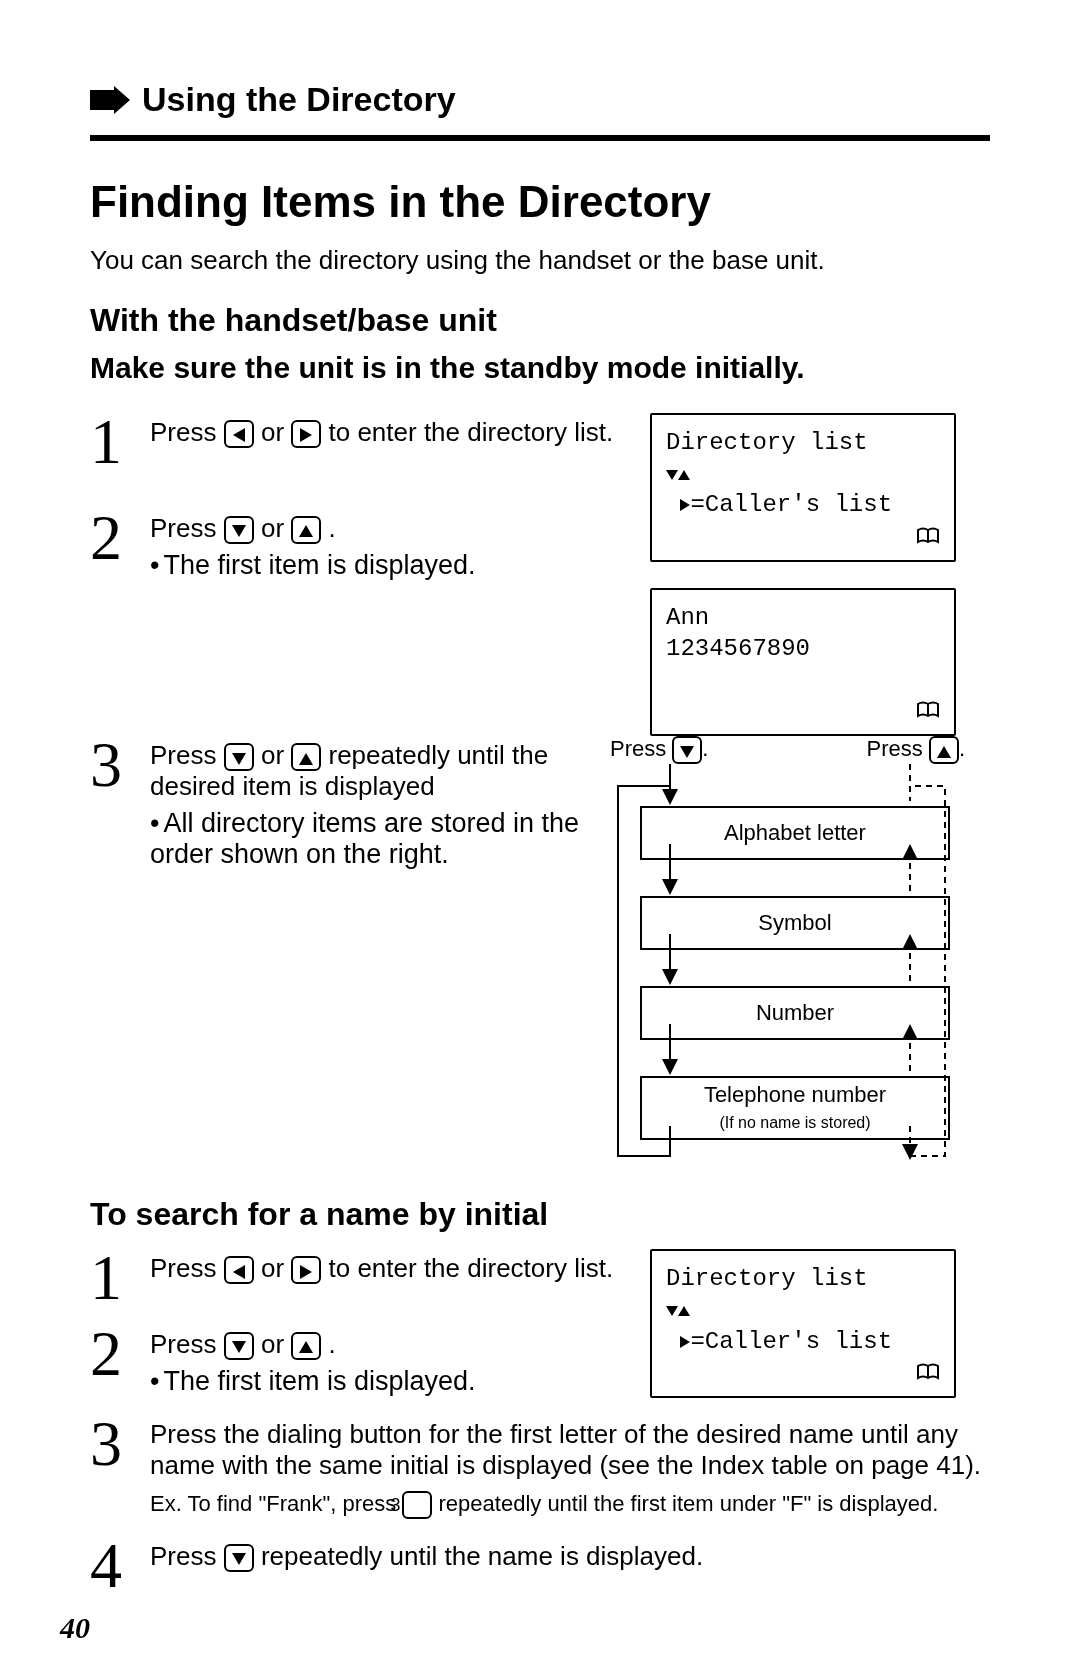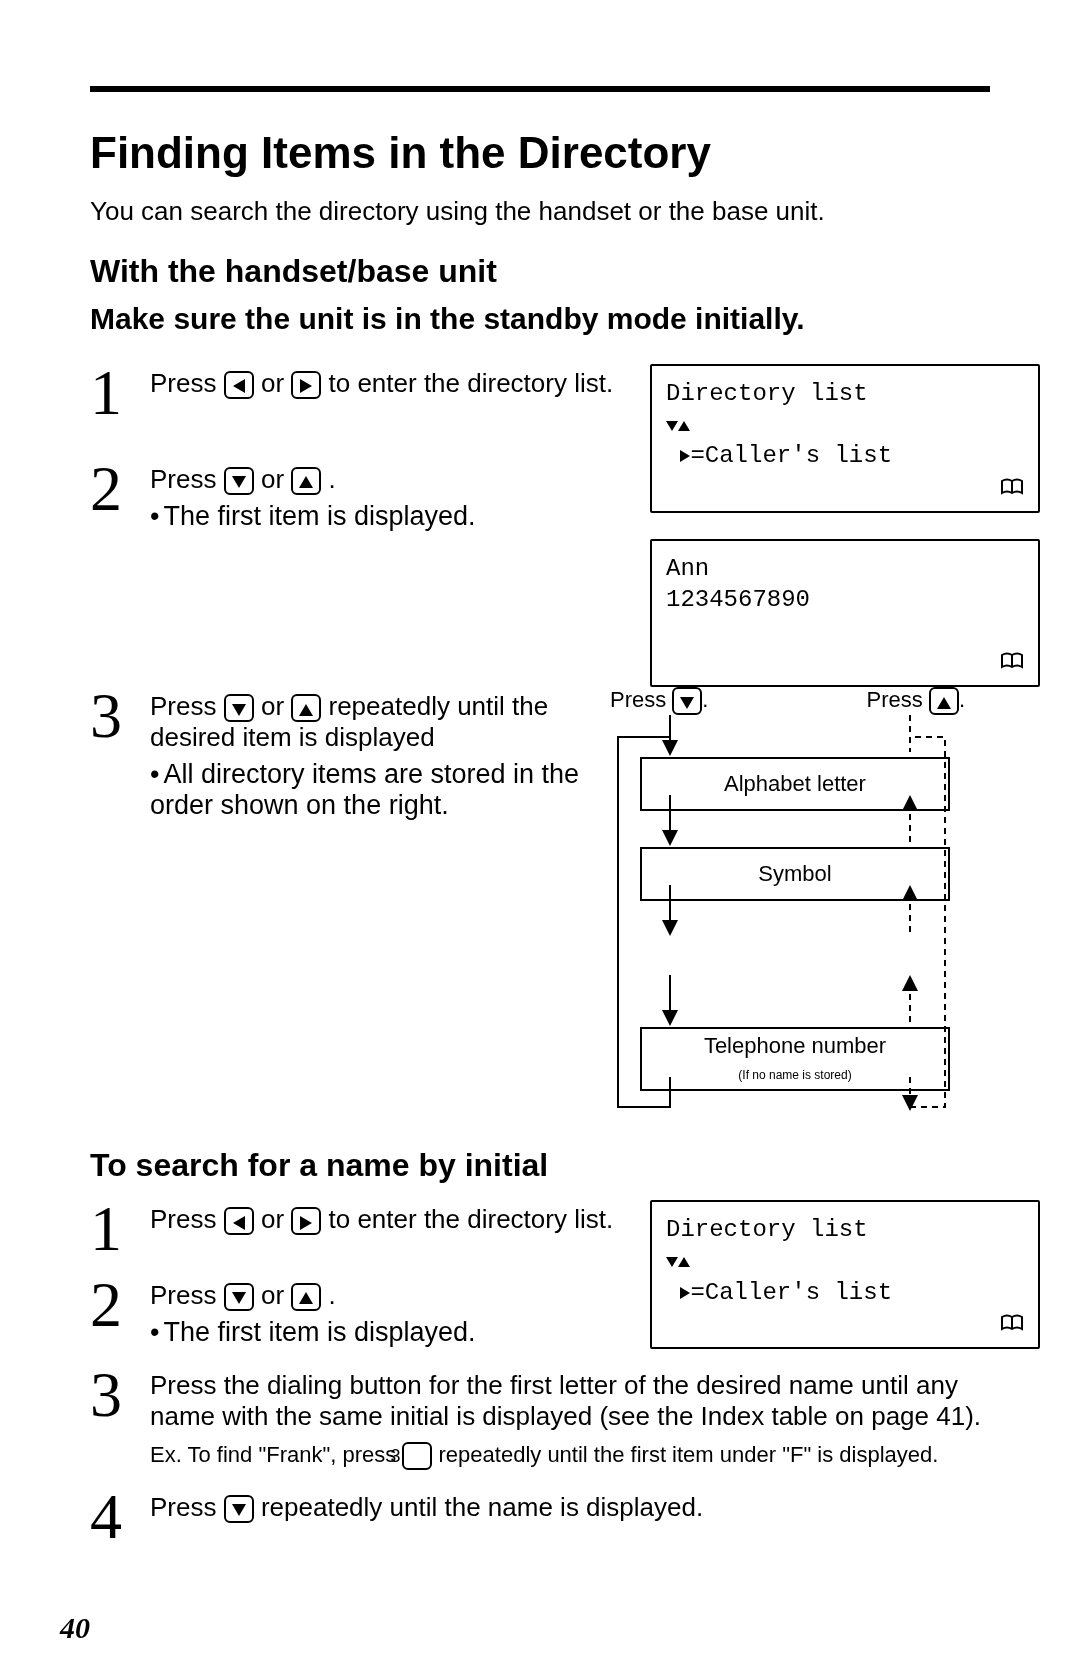--- a/index.html
+++ b/index.html
@@ -116,21 +116,21 @@
   .tri-right { border-top: 7px solid transparent; border-bottom: 7px solid transparent; border-left: 12px solid #000; }
   .tri-up    { border-left: 7px solid transparent; border-right: 7px solid transparent; border-bottom: 12px solid #000; }
   .tri-down  { border-left: 7px solid transparent; border-right: 7px solid transparent; border-top: 12px solid #000; }
   .tri-small-up   { border-left: 6px solid transparent; border-right: 6px solid transparent; border-bottom: 10px solid #000; display:inline-block; }
   .tri-small-down { border-left: 6px solid transparent; border-right: 6px solid transparent; border-top: 10px solid #000; display:inline-block; }
   .tri-small-right{ border-top: 6px solid transparent; border-bottom: 6px solid transparent; border-left: 10px solid #000; display:inline-block; }
 
   .lcd {
     border: 2px solid #000;
     border-radius: 2px;
-    width: 390px;
+    width: 306px;
     padding: 12px 14px 8px 14px;
     font-family: "Courier New", Courier, monospace;
     font-size: 24px;
     box-sizing: border-box;
     background:#fff;
     flex-shrink: 0;
   }
   .lcd .lcd-line {
     white-space: nowrap;
     line-height: 1.3;
@@ -178,21 +178,21 @@
     left: 30px;
     right: 0;
     border: 2px solid #000;
     background: #fff;
     text-align: center;
     font-size: 22px;
     padding: 12px 0;
     box-sizing: border-box;
   }
   .diagram .subtext {
-    font-size: 12px;
+    font-size: 16px;
   }
   .diagram svg.wires {
     position: absolute;
     left: 0;
     top: 0;
     width: 340px;
     height: 440px;
     pointer-events: none;
   }
 
@@ -212,20 +212,28 @@
     font-size: 30px;
   }
 
   .step-body p { margin: 0 0 2px 0; }
 </style>
 </head>
 <body>
 
 <div class="page">
 
+  <div class="chapter-head">
+    <span class="chapter-arrow">
+      <svg viewBox="0 0 40 28">
+          <polygon points="0,4 24,4 24,0 40,14 24,28 24,24 0,24" fill="#000"></polygon>
+        </svg>
+    </span>
+    <span class="chapter-title">Using the Directory</span>
+  </div>
   <div class="thick-rule"></div>
 
   <h1 class="page-title">Finding Items in the Directory</h1>
   <div class="intro">You can search the directory using the handset or the base unit.</div>
 
   <h2 class="sub">With the handset/base unit</h2>
   <div class="bold-note">Make sure the unit is in the standby mode initially.</div>
 
   <div class="with-side">
     <div class="steps-col">
@@ -314,20 +322,21 @@
       <div class="diagram">
         <div class="press-label" style="left:0; top:0;">
           <span>Press </span><span class="keycap"><span class="tri tri-down"></span></span><span>.</span>
         </div>
         <div class="press-label" style="right:-15px; top:0;">
           <span>Press </span><span class="keycap"><span class="tri tri-up"></span></span><span>.</span>
         </div>
 
         <div class="box" style="top:70px;"><span>Alphabet letter</span></div>
         <div class="box" style="top:160px;"><span>Symbol</span></div>
+        <div class="box" style="top:250px;"><span>Number</span></div>
         <div class="box" style="top:340px; padding:4px 0;">
           <span>Telephone number</span><br>
           <span class="subtext">(If no name is stored)</span>
         </div>
 
         <svg class="wires">
           <defs>
             <marker id="ah" markerWidth="8" markerHeight="8" refX="6" refY="4" orient="auto">
               <path d="M0,0 L8,4 L0,8 Z" fill="#000"></path>
             </marker>

